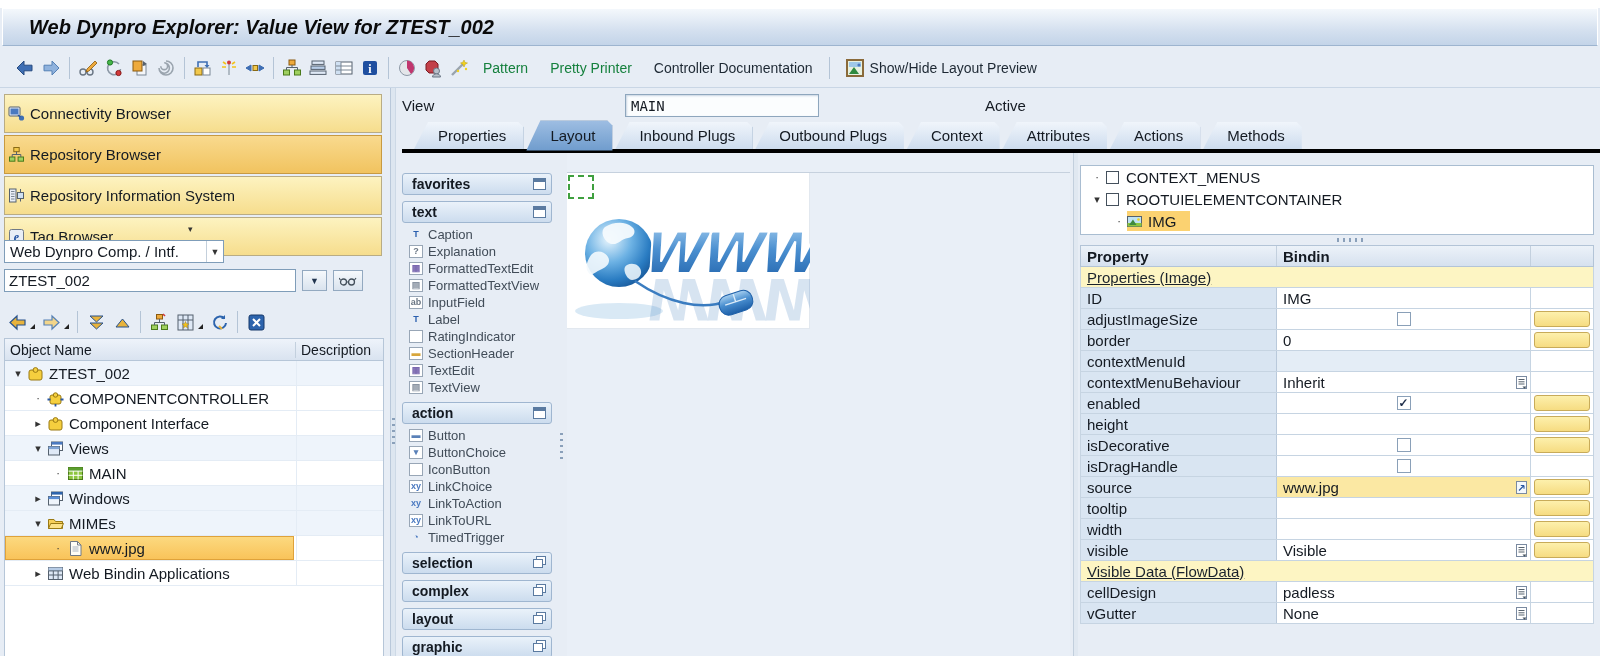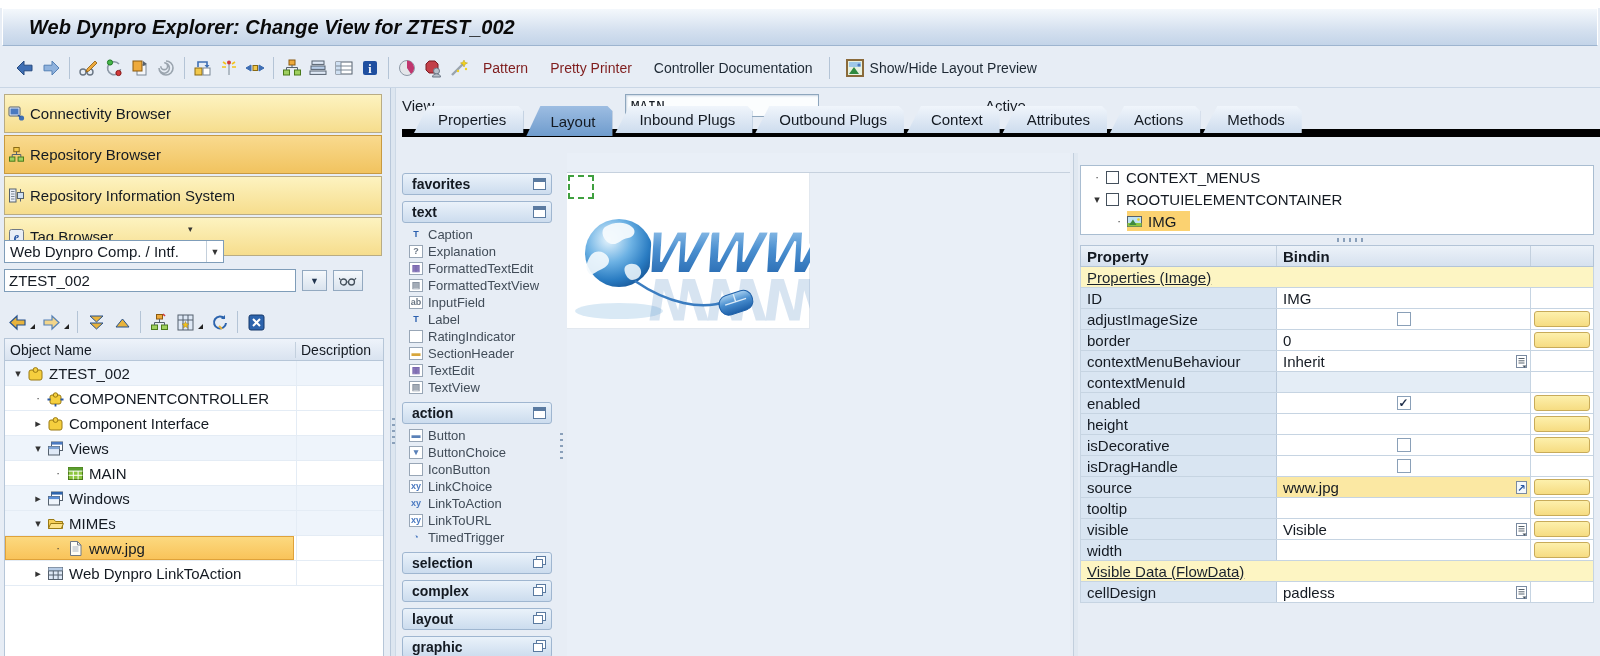--- a/index.html
+++ b/index.html
@@ -13,21 +13,21 @@
   .titlebar{position:absolute;top:8px;left:2px;right:2px;height:38px;
     background:linear-gradient(#f4f8fc,#d4e0ef 60%,#c3d4e8);
     border:1px solid #fff;border-bottom:1px solid #9db4cf;display:flex;align-items:center}
   .title{font-size:20px;font-weight:bold;font-style:italic;padding-left:26px;color:#0a0a0a}
   .toolbar{position:absolute;top:48px;left:0;right:0;height:40px;background:#e7edf5;
     border-bottom:1px solid #c9d6e5;display:flex;align-items:center;padding-left:12px}
   .tbtn{width:26px;height:26px;display:flex;align-items:center;justify-content:center;flex:none}
   .tbtn svg{width:20px;height:20px}
   .tsep{width:1px;height:22px;background:#b4c4d6;margin:0 5px;flex:none}
   .ttext{font-size:14px;color:#1d2833;padding:0 11px;white-space:nowrap}
-  .ttext.disabled{color:#7f1d1d}
+  .ttext.disabled{color:#15803d}
   .ttext.withicon{display:flex;align-items:center;gap:6px}
 
   
   .leftpanel{position:absolute;left:0;top:88px;width:390px;bottom:0;background:#e7edf5}
   .vsplit{position:absolute;top:88px;bottom:0;width:6px;background:#dde6f0;border-left:1px solid #b9c8da;border-right:1px solid #cdd9e6}
   .vgrip{position:absolute;left:1px;width:3px;height:30px;
      background:repeating-linear-gradient(#8aa0ba 0 2px,transparent 2px 6px)}
   .bbtn{margin:0 8px 2px 4px;height:39px;background:linear-gradient(#fdf3c0,#f6dd8d);
     border:1px solid #b9ac84;display:flex;align-items:center;gap:5px;padding-left:3px;
     font-size:15px;cursor:default}
@@ -65,22 +65,22 @@
   .tlabel{position:relative;z-index:1;white-space:nowrap}
 
   
   .main{position:absolute;left:396px;right:0;top:88px;bottom:0}
   .viewrow{position:absolute;left:0;right:0;top:6px;height:24px;font-size:15px}
   .viewlabel{position:absolute;left:6px;top:3px}
   .viewname{position:absolute;left:229px;top:0;width:194px;height:23px;background:#fbfdfe;
     border:1px solid #8ea6bd;box-shadow:inset 1px 1px 2px #c8d4e2;font-family:"DejaVu Sans Mono",monospace;
     font-size:14px;display:flex;align-items:center;padding-left:5px}
   .viewstatus{position:absolute;left:589px;top:3px}
-  .tabstrip{position:absolute;left:6px;right:0;top:18px;height:31px;display:flex;align-items:flex-start;
-    border-bottom:8px solid #000000;padding-left:12px}
+  .tabstrip{position:absolute;left:6px;right:0;top:34px;height:31px;display:flex;align-items:center;
+    border-bottom:4px solid #000000;padding-left:12px}
   .tab{position:relative;height:27px;padding:0 17px 0 24px;display:flex;align-items:center;
     font-size:15px;margin-right:3px;cursor:default}
   .tab::before{content:'';position:absolute;inset:0;background:linear-gradient(#f0f5fb,#cddcee);
     clip-path:polygon(14px 0,calc(100% - 5px) 0,100% 5px,100% 100%,0 100%);
     filter:drop-shadow(0 -1px 0 #8fa9c6) drop-shadow(1px 0 0 #8fa9c6) drop-shadow(-1px 0 0 #8fa9c6)}
   .tab.active{height:30px}
   .tab.active::before{background:linear-gradient(#9dbde2,#6f9ccd)}
   .tab span{position:relative;z-index:1}
 
   
@@ -131,21 +131,21 @@
   .vcell .vic{position:absolute;right:3px;width:11px;height:13px;display:inline-flex}
   .bcell{background:#fff;display:flex;align-items:center;justify-content:center}
   .bindbtn{width:56px;height:16px;border:1px solid #c8ab59;border-radius:3px;
     background:linear-gradient(#fdf0ac,#f6dc82)}
 </style>
 </head>
 <body>
 
 <div class="topstrip" data-interactable="false"></div>
 <div class="titlebar" data-interactable="false">
-  <div class="title" data-interactable="false">Web Dynpro Explorer: Change View for ZTEST_002</div>
+  <div class="title" data-interactable="false">Web Dynpro Explorer: Value View for ZTEST_002</div>
 </div>
 
 <div class="toolbar" data-interactable="false">
   <div class="tbtn" data-interactable="true">
       <svg viewBox="0 0 20 20">
         <path d="M9 3 2 10l7 7v-4.2h8V7.2H9z" fill="#3f6fb4" stroke="#274b80"></path>
       </svg>
     </div>
   <div class="tbtn" data-interactable="true">
       <svg viewBox="0 0 20 20">
@@ -477,21 +477,21 @@
           <span class="tlabel" data-interactable="false">www.jpg</span>
           <span class="cell2" data-interactable="false"></span>
         </div>
         <div class="trow" data-interactable="true" style="padding-left: 26px;">
           <span class="exp" data-interactable="true">▸</span>
           <span class="ti" data-interactable="false"><svg viewBox="0 0 17 17">
               <rect x="1.5" y="2.5" width="14" height="12" fill="#dfe9f6" stroke="#55616e"></rect>
               <rect x="1.5" y="2.5" width="14" height="3.4" fill="#b7cce6"></rect>
               <path d="M1.5 5.9h14M6.3 5.9v8.6M11.1 5.9v8.6M1.5 10h14" stroke="#55616e"></path>
             </svg></span>
-          <span class="tlabel" data-interactable="false">Web Dynpro LinkToAction</span>
+          <span class="tlabel" data-interactable="false">Web Bindin Applications</span>
           <span class="cell2" data-interactable="false"></span>
         </div>
       </div>
   </div>
 </div>
 <div class="vsplit" style="left:390px" data-interactable="true">
     <div class="vgrip" style="top:330px"></div>
   </div>
 
 <div class="main" data-interactable="false">
@@ -731,36 +731,36 @@
             <div class="prow" data-interactable="false">
               <div class="pcell" data-interactable="false">border</div>
               <div class="vcell" data-interactable="true">
                 <span data-interactable="false">0</span>
               </div>
               <div class="bcell" data-interactable="false">
                 <span class="bindbtn" data-interactable="true"></span>
               </div>
             </div>
             <div class="prow" data-interactable="false">
+              <div class="pcell" data-interactable="false">contextMenuId</div>
+              <div class="vcell dim" data-interactable="true"></div>
+              <div class="bcell" data-interactable="false"></div>
+            </div>
+            <div class="prow" data-interactable="false">
               <div class="pcell" data-interactable="false">contextMenuBehaviour</div>
               <div class="vcell" data-interactable="true">
                 <span data-interactable="false">Inherit</span>
                 <span class="vic" data-interactable="true">
                   <svg viewBox="0 0 11 13">
                     <rect x="0.5" y="0.5" width="10" height="12" fill="#fff" stroke="#7a8aa0"></rect>
                     <path d="M2.5 3.5h6M2.5 5.8h6M2.5 8h6" stroke="#44505c" stroke-width="0.9"></path>
                     <path d="M6.5 10.5h4l-2 2.2z" fill="#44505c"></path>
                   </svg>
                 </span>
               </div>
-              <div class="bcell" data-interactable="false"></div>
-            </div>
-            <div class="prow" data-interactable="false">
-              <div class="pcell" data-interactable="false">contextMenuId</div>
-              <div class="vcell dim" data-interactable="true"></div>
               <div class="bcell" data-interactable="false"></div>
             </div>
             <div class="prow" data-interactable="false">
               <div class="pcell" data-interactable="false">enabled</div>
               <div class="vcell" data-interactable="true">
                 <span class="cbx" data-interactable="true">✓</span>
               </div>
               <div class="bcell" data-interactable="false">
                 <span class="bindbtn" data-interactable="true"></span>
               </div>
@@ -804,57 +804,71 @@
               </div>
             </div>
             <div class="prow" data-interactable="false">
               <div class="pcell" data-interactable="false">tooltip</div>
               <div class="vcell" data-interactable="true"></div>
               <div class="bcell" data-interactable="false">
                 <span class="bindbtn" data-interactable="true"></span>
               </div>
             </div>
             <div class="prow" data-interactable="false">
+              <div class="pcell" data-interactable="false">width</div>
+              <div class="vcell" data-interactable="true"></div>
+              <div class="bcell" data-interactable="false">
+                <span class="bindbtn" data-interactable="true"></span>
+              </div>
+            </div>
+            <div class="prow" data-interactable="false">
               <div class="pcell" data-interactable="false">visible</div>
               <div class="vcell" data-interactable="true">
                 <span data-interactable="false">Visible</span>
                 <span class="vic" data-interactable="true">
                   <svg viewBox="0 0 11 13">
                     <rect x="0.5" y="0.5" width="10" height="12" fill="#fff" stroke="#7a8aa0"></rect>
                     <path d="M2.5 3.5h6M2.5 5.8h6M2.5 8h6" stroke="#44505c" stroke-width="0.9"></path>
                     <path d="M6.5 10.5h4l-2 2.2z" fill="#44505c"></path>
                   </svg>
                 </span>
               </div>
               <div class="bcell" data-interactable="false">
                 <span class="bindbtn" data-interactable="true"></span>
               </div>
             </div>
-            <div class="prow" data-interactable="false">
-              <div class="pcell" data-interactable="false">width</div>
-              <div class="vcell" data-interactable="true"></div>
-              <div class="bcell" data-interactable="false">
-                <span class="bindbtn" data-interactable="true"></span>
-              </div>
-            </div>
             <div class="prow section" data-interactable="true">
               <div class="sectext" data-interactable="true">Visible Data (FlowData)</div>
             </div>
             <div class="prow" data-interactable="false">
               <div class="pcell" data-interactable="false">cellDesign</div>
               <div class="vcell" data-interactable="true">
                 <span data-interactable="false">padless</span>
                 <span class="vic" data-interactable="true">
                   <svg viewBox="0 0 11 13">
                     <rect x="0.5" y="0.5" width="10" height="12" fill="#fff" stroke="#7a8aa0"></rect>
                     <path d="M2.5 3.5h6M2.5 5.8h6M2.5 8h6" stroke="#44505c" stroke-width="0.9"></path>
                     <path d="M6.5 10.5h4l-2 2.2z" fill="#44505c"></path>
                   </svg>
                 </span>
               </div>
               <div class="bcell" data-interactable="false"></div>
             </div>
+            <div class="prow" data-interactable="false">
+              <div class="pcell" data-interactable="false">vGutter</div>
+              <div class="vcell" data-interactable="true">
+                <span data-interactable="false">None</span>
+                <span class="vic" data-interactable="true">
+                  <svg viewBox="0 0 11 13">
+                    <rect x="0.5" y="0.5" width="10" height="12" fill="#fff" stroke="#7a8aa0"></rect>
+                    <path d="M2.5 3.5h6M2.5 5.8h6M2.5 8h6" stroke="#44505c" stroke-width="0.9"></path>
+                    <path d="M6.5 10.5h4l-2 2.2z" fill="#44505c"></path>
+                  </svg>
+                </span>
+              </div>
+              <div class="bcell" data-interactable="false"></div>
+            </div>
           </div>
       </div>
 
     </div>
   </div>
 </div>
 
 </body></html>

